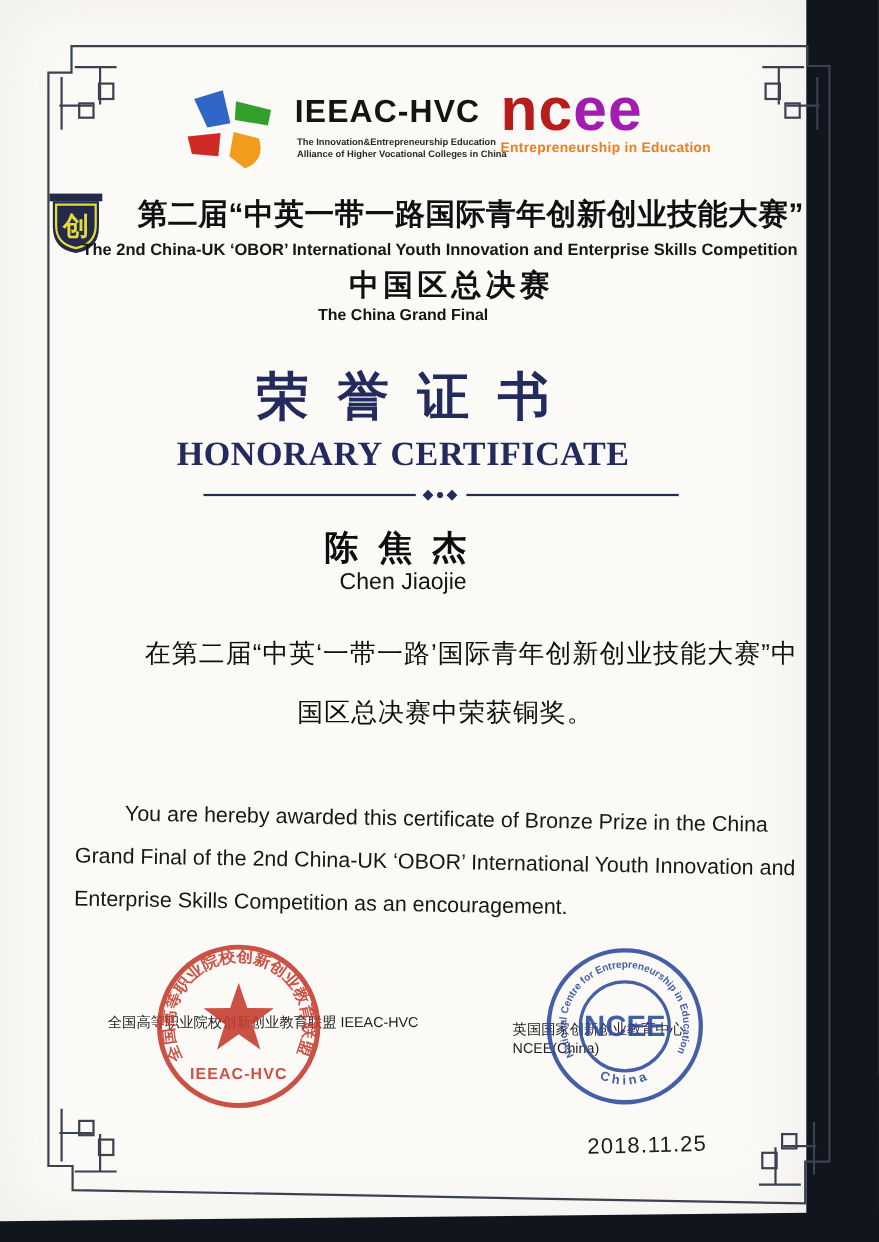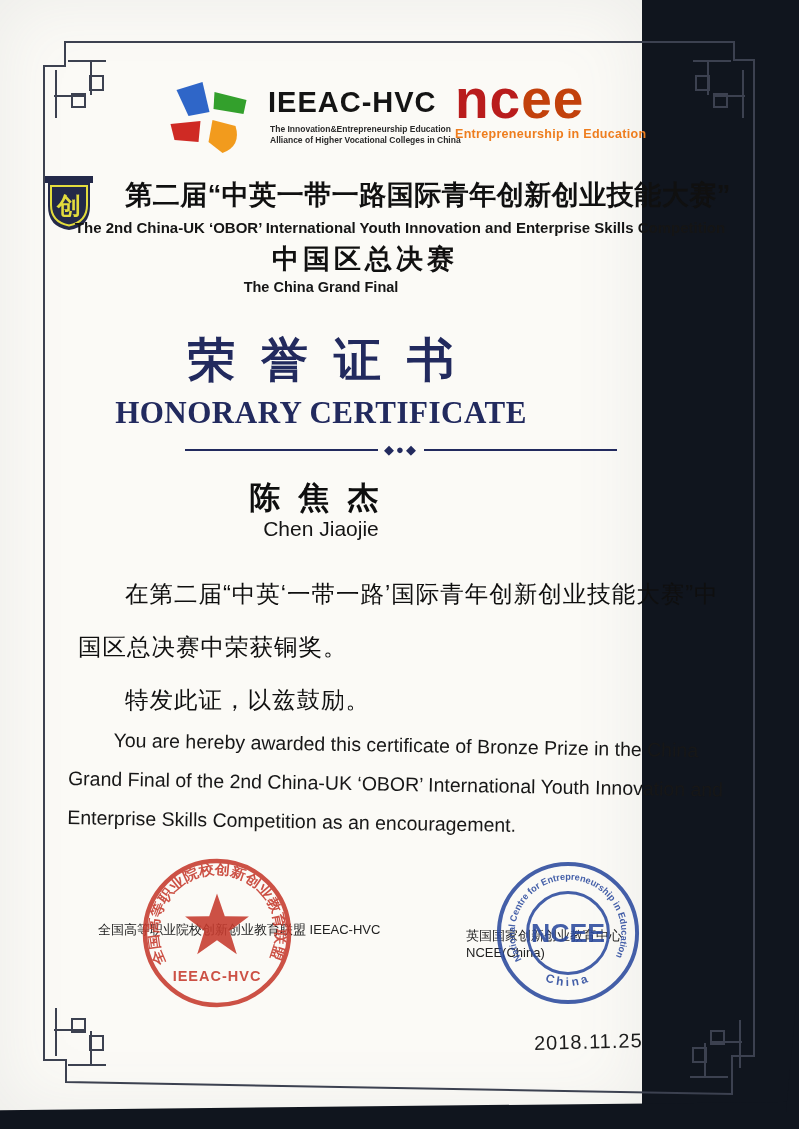--- a/index.html
+++ b/index.html
@@ -3,21 +3,21 @@
 <meta charset="utf-8">
 <style>
   html,body{margin:0;padding:0;}
   body{
     width:799px;height:1129px;position:relative;overflow:hidden;
     background:#10151e;
     font-family:"Liberation Sans", sans-serif;
     -webkit-font-smoothing:antialiased;
   }
   .paper{
-    position:absolute;left:0;top:0;width:642px;height:1113px;
+    position:absolute;left:0;top:0;width:733px;height:1113px;
     background:#fbfaf6;
     box-shadow:inset 0 0 70px rgba(110,115,130,.10);
   }
   .edge-bottom{
     position:absolute;left:-10px;top:1106px;width:822px;height:46px;
     background:#10151e;transform:rotate(-0.6deg);
   }
   .edge-right{
     position:absolute;right:0;top:972px;width:13px;height:140px;
     background:#10151e;clip-path:polygon(100% 0,100% 100%,0 100%);
@@ -26,21 +26,21 @@
   .abs{position:absolute;}
   .center{width:100%;text-align:center;}
 
   
   .ieeac-logo{left:160px;top:80px;width:340px;height:72px;}
   .ieeac-word{position:absolute;left:108px;top:6px;font-size:29px;font-weight:bold;color:#141414;letter-spacing:1px;}
   .ieeac-tag{position:absolute;left:110px;top:44px;font-size:8.5px;font-weight:bold;color:#2a2a2a;line-height:11px;}
   .ncee-logo{left:455px;top:72px;width:200px;}
   .ncee-word{font-size:55px;font-weight:bold;letter-spacing:1px;line-height:54px;font-family:"Liberation Sans",sans-serif;}
   .ncee-black{color:#b91c1c;}
-  .ncee-orange{color:#c2410c;}
+  .ncee-orange{color:#a21caf;}
   .ncee-tag{font-size:12.5px;font-weight:bold;color:#ee7d1e;margin-top:1px;letter-spacing:0.3px;}
 
   
   .title-zh{left:92px;top:177px;width:672px;text-align:center;font-size:27px;font-weight:bold;color:#101010;letter-spacing:0.5px;}
   .title-en{left:50px;top:219px;width:700px;text-align:center;font-size:15px;font-weight:bold;color:#151515;}
   .stage-zh{top:241px;font-size:27px;font-weight:bold;color:#101010;letter-spacing:4px;padding-left:44px;}
   .stage-en{top:279px;font-size:14.5px;font-weight:bold;color:#151515;}
 
   
   .cert-zh{top:329px;font-size:47px;font-weight:600;color:#222a5e;letter-spacing:26px;padding-left:26px;box-sizing:border-box;}
@@ -48,21 +48,21 @@
   .divider{left:185px;top:443px;width:432px;display:flex;align-items:center;gap:6px;}
   .divider .line{flex:1;height:2px;background:#222a5e;}
   .divider .glyphs{color:#222a5e;font-size:13px;letter-spacing:2px;line-height:13px;}
 
   
   .name-zh{top:477px;font-size:31px;font-weight:bold;color:#0e0e0e;letter-spacing:18px;padding-left:4px;box-sizing:border-box;}
   .name-en{top:517px;font-size:21px;color:#141414;}
 
   
   .body-zh{left:78px;top:568px;width:654px;font-size:23.5px;line-height:53px;color:#0f0f0f;letter-spacing:1px;}
-  .body-zh p{margin:0;text-indent:2em;}
+  .body-zh p{margin:0;text-indent:2em;text-align:center;}
   .body-en{left:68px;top:726px;width:676px;font-size:19.5px;line-height:39px;color:#171717;text-indent:2.3em;transform:rotate(1deg);}
 
   
   .printed-left{left:98px;top:921px;width:330px;font-size:13px;color:#222;}
   .printed-right{left:466px;top:927px;width:230px;font-size:13px;color:#222;}
   .seal{opacity:.88;}
   .seal-left{left:137px;top:853px;}
   .seal-right{left:493px;top:858px;}
   .date{left:534px;top:1030px;width:150px;font-size:20px;color:#1c1c1c;letter-spacing:1px;transform:rotate(-1.5deg);}
 </style>
@@ -122,21 +122,20 @@
     <div class="line"></div>
     <div class="glyphs">◆●◆</div>
     <div class="line"></div>
   </div>
 
   <div class="abs center name-zh">陈焦杰</div>
   <div class="abs center name-en">Chen Jiaojie</div>
 
   <div class="abs body-zh">
     <p>在第二届“中英‘一带一路’国际青年创新创业技能大赛”中国区总决赛中荣获铜奖。</p>
-    <p>特发此证，以兹鼓励。</p>
   </div>
   <div class="abs body-en">You are hereby awarded this certificate of Bronze Prize in the China Grand Final of the 2nd China-UK ‘OBOR’ International Youth Innovation and Enterprise Skills Competition as an encouragement.</div>
 
   <div class="abs printed-left">全国高等职业院校创新创业教育联盟 IEEAC-HVC</div>
   <svg class="abs seal seal-left" width="160" height="160" viewBox="-80 -80 160 160">
     <defs>
         <path id="sealLArc" d="M -51.1,29.5 A 59,59 0 1 1 51.1,29.5" fill="none"></path>
       </defs>
     <circle r="72" fill="none" stroke="#c63a2d" stroke-width="4.5"></circle>
     <text font-size="13.5" fill="#c63a2d" font-weight="bold">

